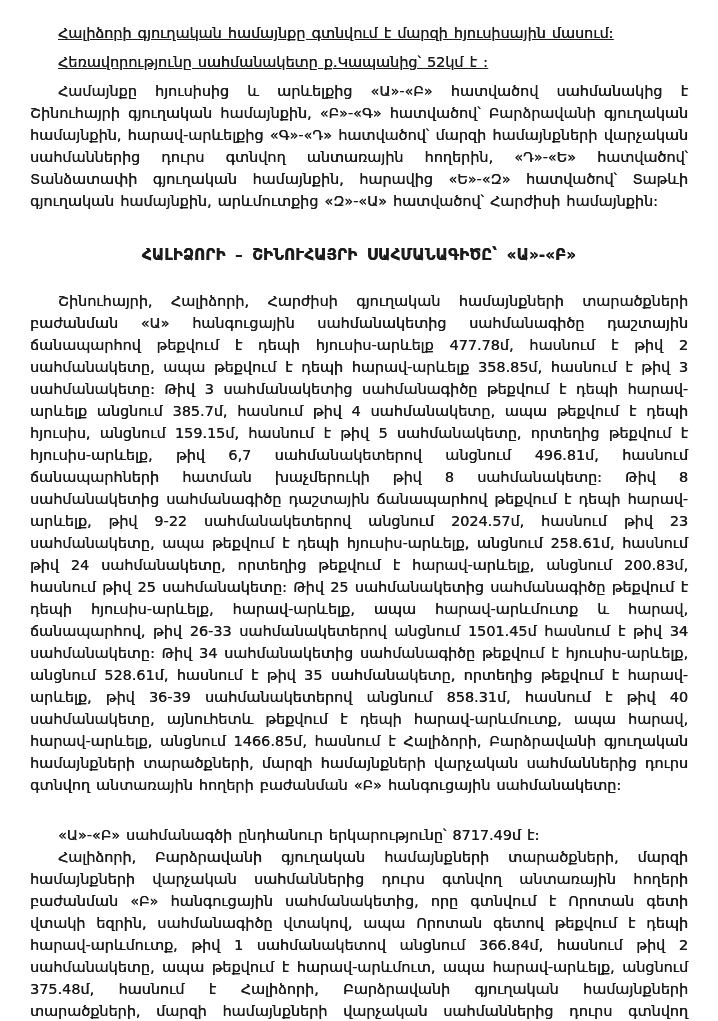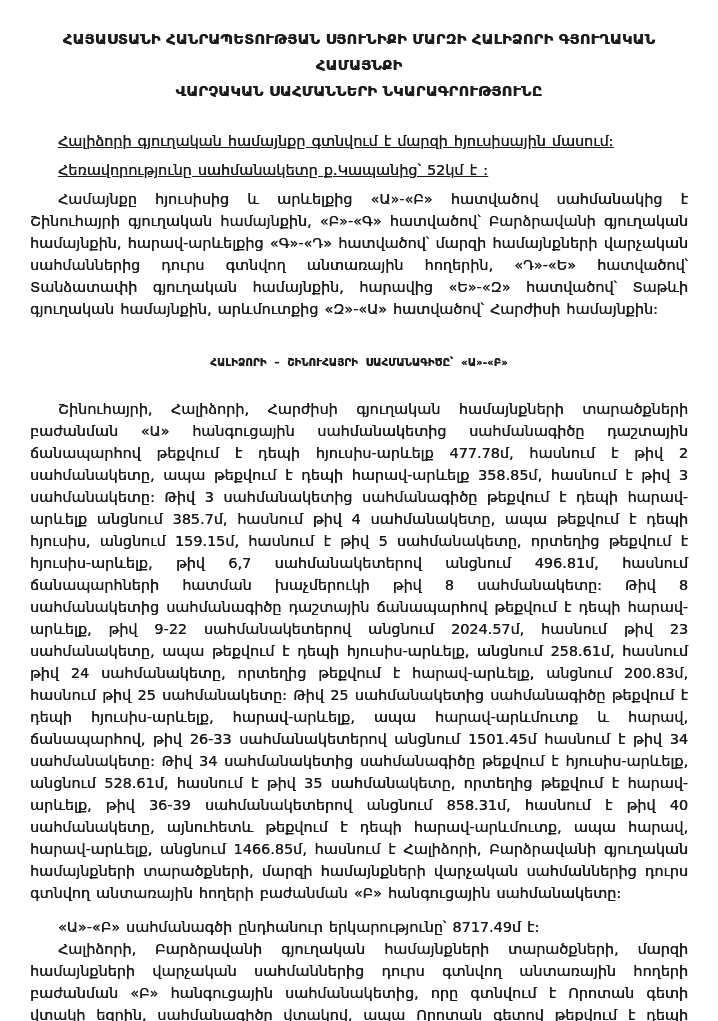--- a/index.html
+++ b/index.html
@@ -36,39 +36,35 @@
     margin: 0 0 7px 0;
     text-align: justify;
     text-indent: 28px;
     word-spacing: 1.5px;
   }
   .para.single { text-align: left; text-decoration: underline; }
   .section-heading {
     margin: 32px 0 24px 0;
     text-align: center;
     font-weight: bold;
-    font-size: 10px;
+    font-size: 15px;
     letter-spacing: 0.2px;
     word-spacing: 4px;
   }
   .total-line {
-    margin: 12px 0 0 0;
+    margin: 28px 0 0 0;
     text-indent: 28px;
     text-align: left;
   }
 </style>
 </head>
 <body>
 
 <div class="page">
 
-  <h1 class="doc-title">
-    <span class="tline">ՀԱՅԱՍՏԱՆԻ ՀԱՆՐԱՊԵՏՈՒԹՅԱՆ ՍՅՈՒՆԻՔԻ ՄԱՐԶԻ ՀԱԼԻՁՈՐԻ ԳՅՈՒՂԱԿԱՆ ՀԱՄԱՅՆՔԻ</span>
-    <span class="tline">ՎԱՐՉԱԿԱՆ ՍԱՀՄԱՆՆԵՐԻ ՆԿԱՐԱԳՐՈՒԹՅՈՒՆԸ</span>
-  </h1>
 
   <p class="para single">Հալիձորի գյուղական  համայնքը գտնվում է մարզի հյուսիսային մասում:</p>
 
   <p class="para single">Հեռավորությունը սահմանակետը ք.Կապանից՝ 52կմ է :</p>
 
   <p class="para">Համայնքը հյուսիսից և արևելքից «Ա»-«Բ» հատվածով սահմանակից է Շինուհայրի գյուղական համայնքին, «Բ»-«Գ» հատվածով՝ Բարձրավանի գյուղական համայնքին, հարավ-արևելքից «Գ»-«Դ» հատվածով՝ մարզի համայնքների վարչական սահմաններից դուրս գտնվող անտառային հողերին, «Դ»-«Ե» հատվածով՝ Տանձատափի գյուղական համայնքին, հարավից «Ե»-«Զ» հատվածով՝ Տաթևի գյուղական համայնքին, արևմուտքից «Զ»-«Ա» հատվածով՝ Հարժիսի համայնքին:</p>
 
   <h2 class="section-heading">ՀԱԼԻՁՈՐԻ – ՇԻՆՈՒՀԱՅՐԻ  ՍԱՀՄԱՆԱԳԻԾԸ՝  «Ա»-«Բ»</h2>
 
   <p class="para">Շինուհայրի, Հալիձորի, Հարժիսի գյուղական համայնքների տարածքների բաժանման «Ա» հանգուցային սահմանակետից սահմանագիծը դաշտային ճանապարհով թեքվում է դեպի հյուսիս-արևելք 477.78մ, հասնում է թիվ 2 սահմանակետը, ապա թեքվում է դեպի հարավ-արևելք 358.85մ, հասնում է թիվ 3 սահմանակետը: Թիվ 3 սահմանակետից սահմանագիծը թեքվում է դեպի հարավ-արևելք անցնում 385.7մ, հասնում թիվ 4 սահմանակետը, ապա թեքվում է դեպի հյուսիս, անցնում 159.15մ, հասնում է թիվ 5 սահմանակետը, որտեղից թեքվում է հյուսիս-արևելք, թիվ 6,7 սահմանակետերով անցնում 496.81մ, հասնում ճանապարհների հատման խաչմերուկի թիվ 8 սահմանակետը: Թիվ 8 սահմանակետից սահմանագիծը դաշտային ճանապարհով թեքվում է դեպի հարավ-արևելք, թիվ 9-22 սահմանակետերով անցնում 2024.57մ, հասնում թիվ 23 սահմանակետը, ապա թեքվում է դեպի հյուսիս-արևելք, անցնում 258.61մ, հասնում թիվ 24 սահմանակետը, որտեղից թեքվում է հարավ-արևելք, անցնում 200.83մ, հասնում թիվ 25 սահմանակետը: Թիվ 25 սահմանակետից սահմանագիծը թեքվում է դեպի հյուսիս-արևելք, հարավ-արևելք, ապա հարավ-արևմուտք և հարավ, ճանապարհով, թիվ 26-33 սահմանակետերով անցնում 1501.45մ հասնում է թիվ 34 սահմանակետը: Թիվ 34 սահմանակետից սահմանագիծը թեքվում է հյուսիս-արևելք, անցնում 528.61մ, հասնում է թիվ 35 սահմանակետը, որտեղից թեքվում է հարավ-արևելք, թիվ 36-39 սահմանակետերով անցնում 858.31մ, հասնում է թիվ 40 սահմանակետը, այնուհետև թեքվում է դեպի հարավ-արևմուտք, ապա հարավ, հարավ-արևելք, անցնում 1466.85մ, հասնում է Հալիձորի, Բարձրավանի գյուղական համայնքների տարածքների, մարզի համայնքների վարչական սահմաններից դուրս գտնվող անտառային հողերի բաժանման «Բ» հանգուցային սահմանակետը:</p>

